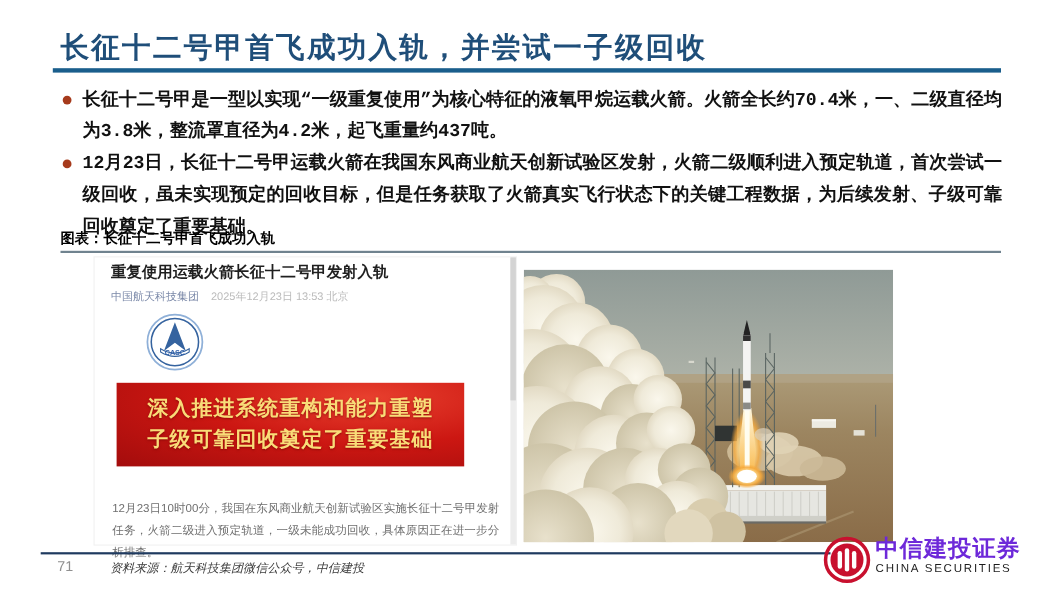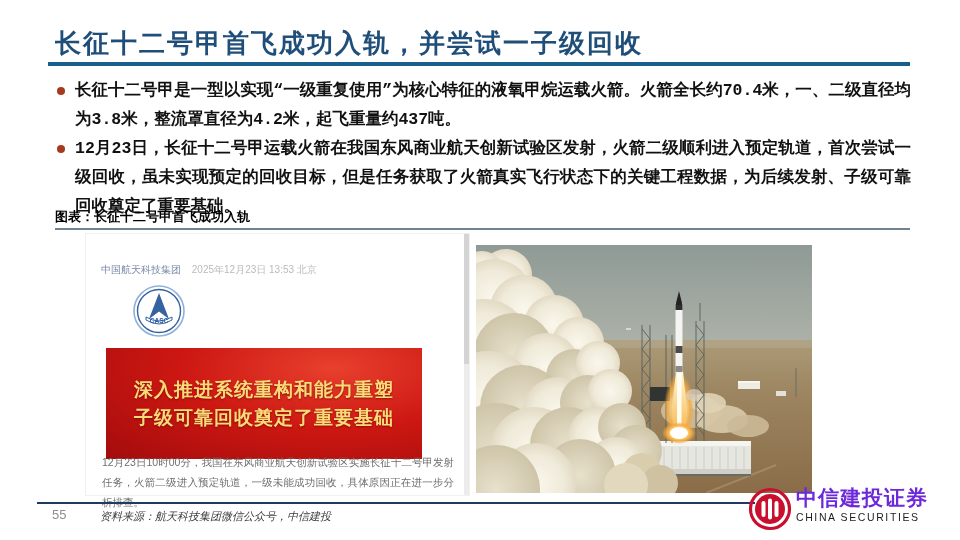--- a/index.html
+++ b/index.html
@@ -23,21 +23,21 @@
   .fig-caption{position:absolute;left:55px;top:208px;font-size:13px;font-weight:bold;color:#000;}
   .caption-rule{position:absolute;left:55px;top:228px;width:855px;height:2px;background:#70838F;}
   
   .wechat-card{position:absolute;left:85px;top:233px;width:383px;height:261px;background:#fff;border:1px solid #f1f1f1;}
   .post-title{position:absolute;left:15px;top:5px;width:350px;font-size:14px;font-weight:bold;color:#1f1f1f;}
   .post-meta{position:absolute;left:15px;top:29px;width:350px;font-size:10px;}
   .post-meta .account{color:#7A88A8;}
   .post-meta .datetime{color:#BBBBBB;margin-left:8px;}
   .casc-logo{position:absolute;left:46px;top:50px;width:54px;height:54px;}
   .banner{
-    position:absolute;left:20px;top:114px;width:316px;height:111px;
+    position:absolute;left:20px;top:114px;width:316px;height:76px;
     background:radial-gradient(ellipse at 72% 18%, #E8402E 0%, #CC1712 48%, #A30C0C 100%);
     display:flex;flex-direction:column;justify-content:center;align-items:center;
   }
   .banner div{
     font-size:19px;font-weight:bold;color:#F9DC78;letter-spacing:1px;line-height:28px;
     text-shadow:0 1px 2px rgba(110,0,0,.65);white-space:nowrap;
   }
   .post-body{position:absolute;left:16px;top:218px;width:352px;font-size:10.5px;color:#6F6F6F;
     line-height:20px;text-align:justify;}
   .card-scrollbar{position:absolute;right:0;top:0;width:5px;height:100%;background:#ECECEC;}
@@ -71,20 +71,21 @@
     <li>
       <span class="dot"></span>
       <span>12月23日，长征十二号甲运载火箭在我国东风商业航天创新试验区发射，火箭二级顺利进入预定轨道，首次尝试一级回收，虽未实现预定的回收目标，但是任务获取了火箭真实飞行状态下的关键工程数据，为后续发射、子级可靠回收奠定了重要基础。</span>
     </li>
   </ul>
 
   <div class="fig-caption">图表：长征十二号甲首飞成功入轨</div>
   <div class="caption-rule"></div>
 
   <div class="wechat-card">
+    <div class="post-title">重复使用运载火箭长征十二号甲发射入轨</div>
     <div class="post-meta">
       <span class="account">中国航天科技集团</span>
       <span class="datetime">2025年12月23日 13:53 北京</span>
     </div>
     <svg class="casc-logo" viewBox="0 0 54 54">
       <circle cx="27" cy="27" r="25" fill="#ffffff" stroke="#8FB0D8" stroke-width="1.6"></circle>
       <circle cx="27" cy="27" r="21.5" fill="none" stroke="#35639F" stroke-width="1.4"></circle>
       <path d="M27 9 L37 35 L27 27.5 L17 35 Z" fill="#35639F"></path>
       <path d="M14 33 Q27 41 40 33 L40 36 Q27 44 14 36 Z" fill="#ffffff" stroke="#35639F" stroke-width="1"></path>
       <text x="27" y="38.5" text-anchor="middle" font-size="6.5" font-weight="bold" fill="#2B5CA8">CASC</text>
@@ -221,21 +222,21 @@
         <circle cx="60" cy="238" r="40" fill="url(#cloudL)"></circle>
           <circle cx="20" cy="244" r="44" fill="url(#cloudS)"></circle>
         <circle cx="166" cy="228" r="20" fill="#D9CDAE"></circle>
           <circle cx="184" cy="238" r="18" fill="#CFC2A2"></circle>
         <circle cx="150" cy="240" r="22" fill="#E2D8BE"></circle>
       </g>
     </svg>
   </div>
 
   <div class="footer-rule"></div>
-  <div class="page-num">55</div>
+  <div class="page-num">71</div>
   <div class="source-note">资料来源：航天科技集团微信公众号，中信建投</div>
   <div class="brand">
     <svg class="brand-emblem" viewBox="0 0 44 44">
       <circle cx="22" cy="22" r="19.5" fill="none" stroke="#C8102E" stroke-width="3.2"></circle>
       <circle cx="22" cy="22" r="15" fill="#C8102E"></circle>
       <rect x="13.5" y="14" width="4" height="16" rx="2" fill="#ffffff"></rect>
       <rect x="20" y="11.5" width="4" height="21" rx="2" fill="#ffffff"></rect>
       <rect x="26.5" y="14" width="4" height="16" rx="2" fill="#ffffff"></rect>
     </svg>
     <div class="brand-text">

